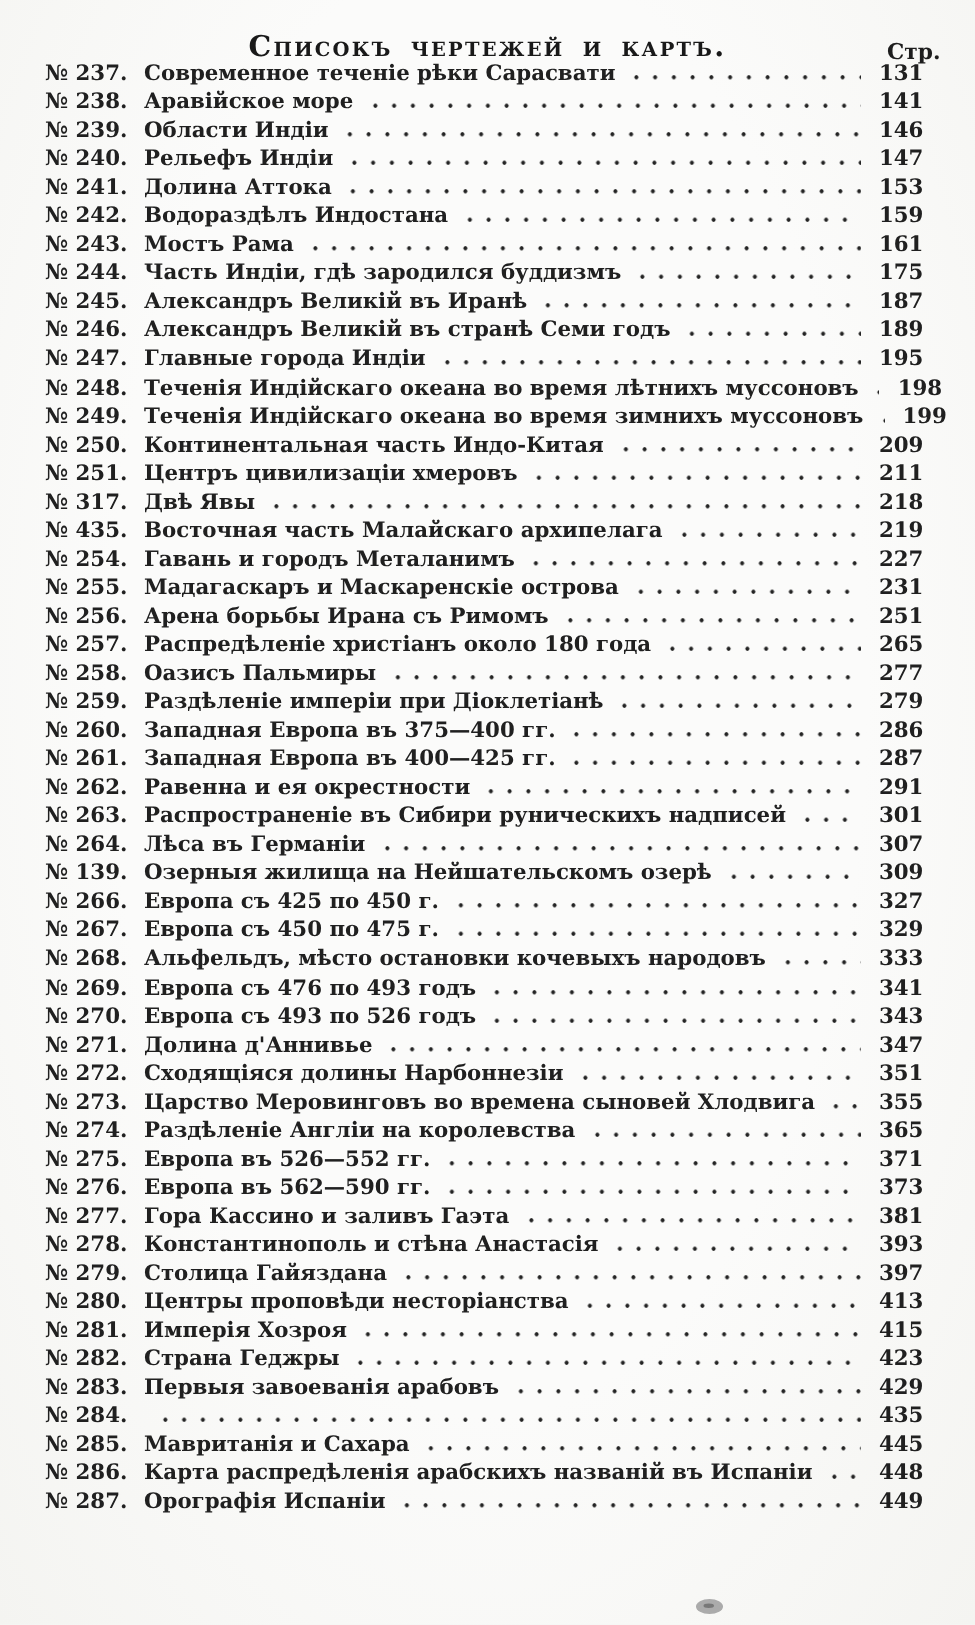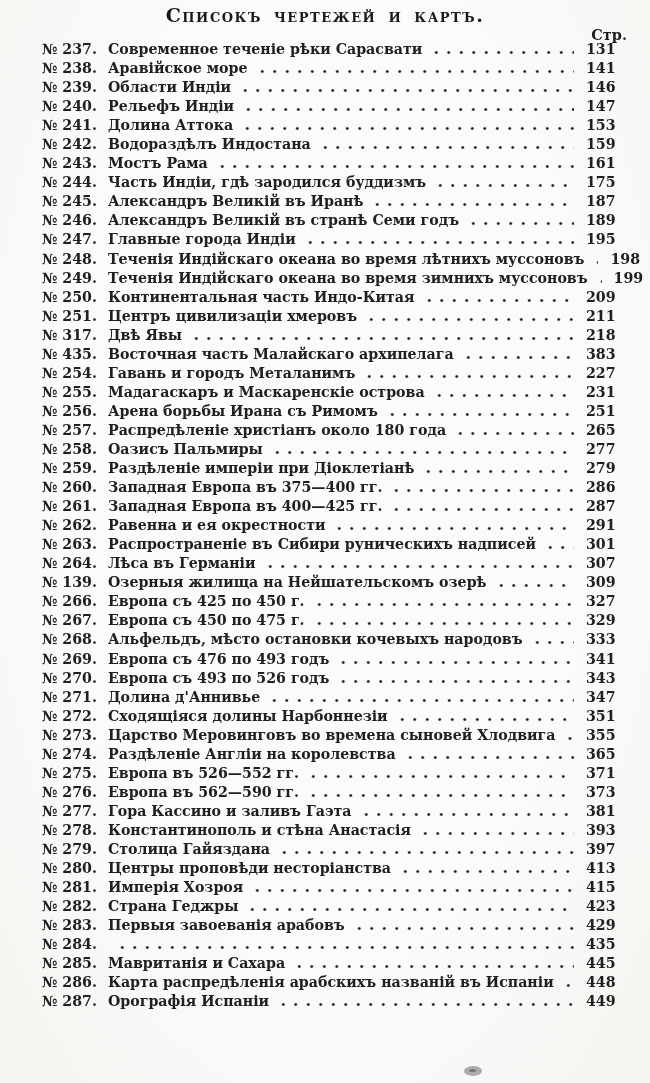--- a/index.html
+++ b/index.html
@@ -19,41 +19,41 @@
     width: 650px;
     height: 1083px;
     background: radial-gradient(ellipse at 50% 42%, #fbfbfa 55%, #f4f4f1 100%);
     overflow: hidden;
   }
   .title {
     position: absolute;
     top: 4px;
     left: 0;
     right: 0;
-    margin: 0;
+    margin: 16px;
     text-align: center;
     font-size: 19px;
     font-weight: bold;
     font-variant: small-caps;
     letter-spacing: 1.5px;
     word-spacing: 4px;
     color: #191919;
   }
   .str-label {
     position: absolute;
     top: 26px;
     right: 23px;
     font-size: 14.5px;
     font-weight: bold;
     color: #1d1d1d;
   }
   .toc {
     position: absolute;
     top: 41px;
-    left: 42px;
+    left: 30px;
     right: 22px;
     margin: 0;
     padding: 0;
     list-style: none;
   }
   .row {
     display: flex;
     align-items: baseline;
     height: 19.05px;
     font-size: 14.2px;
@@ -201,21 +201,21 @@
       <li class="row">
     <span class="num">№ 317.</span>
     <span class="entry-title">Двѣ Явы</span>
     <span class="leader"></span>
     <span class="pageno">218</span>
   </li>
       <li class="row">
     <span class="num">№ 435.</span>
     <span class="entry-title">Восточная часть Малайскаго архипелага</span>
     <span class="leader"></span>
-    <span class="pageno">383</span>
+    <span class="pageno">219</span>
   </li>
       <li class="row">
     <span class="num">№ 254.</span>
     <span class="entry-title">Гавань и городъ Металанимъ</span>
     <span class="leader"></span>
     <span class="pageno">227</span>
   </li>
       <li class="row">
     <span class="num">№ 255.</span>
     <span class="entry-title">Мадагаскаръ и Маскаренскіе острова</span>

